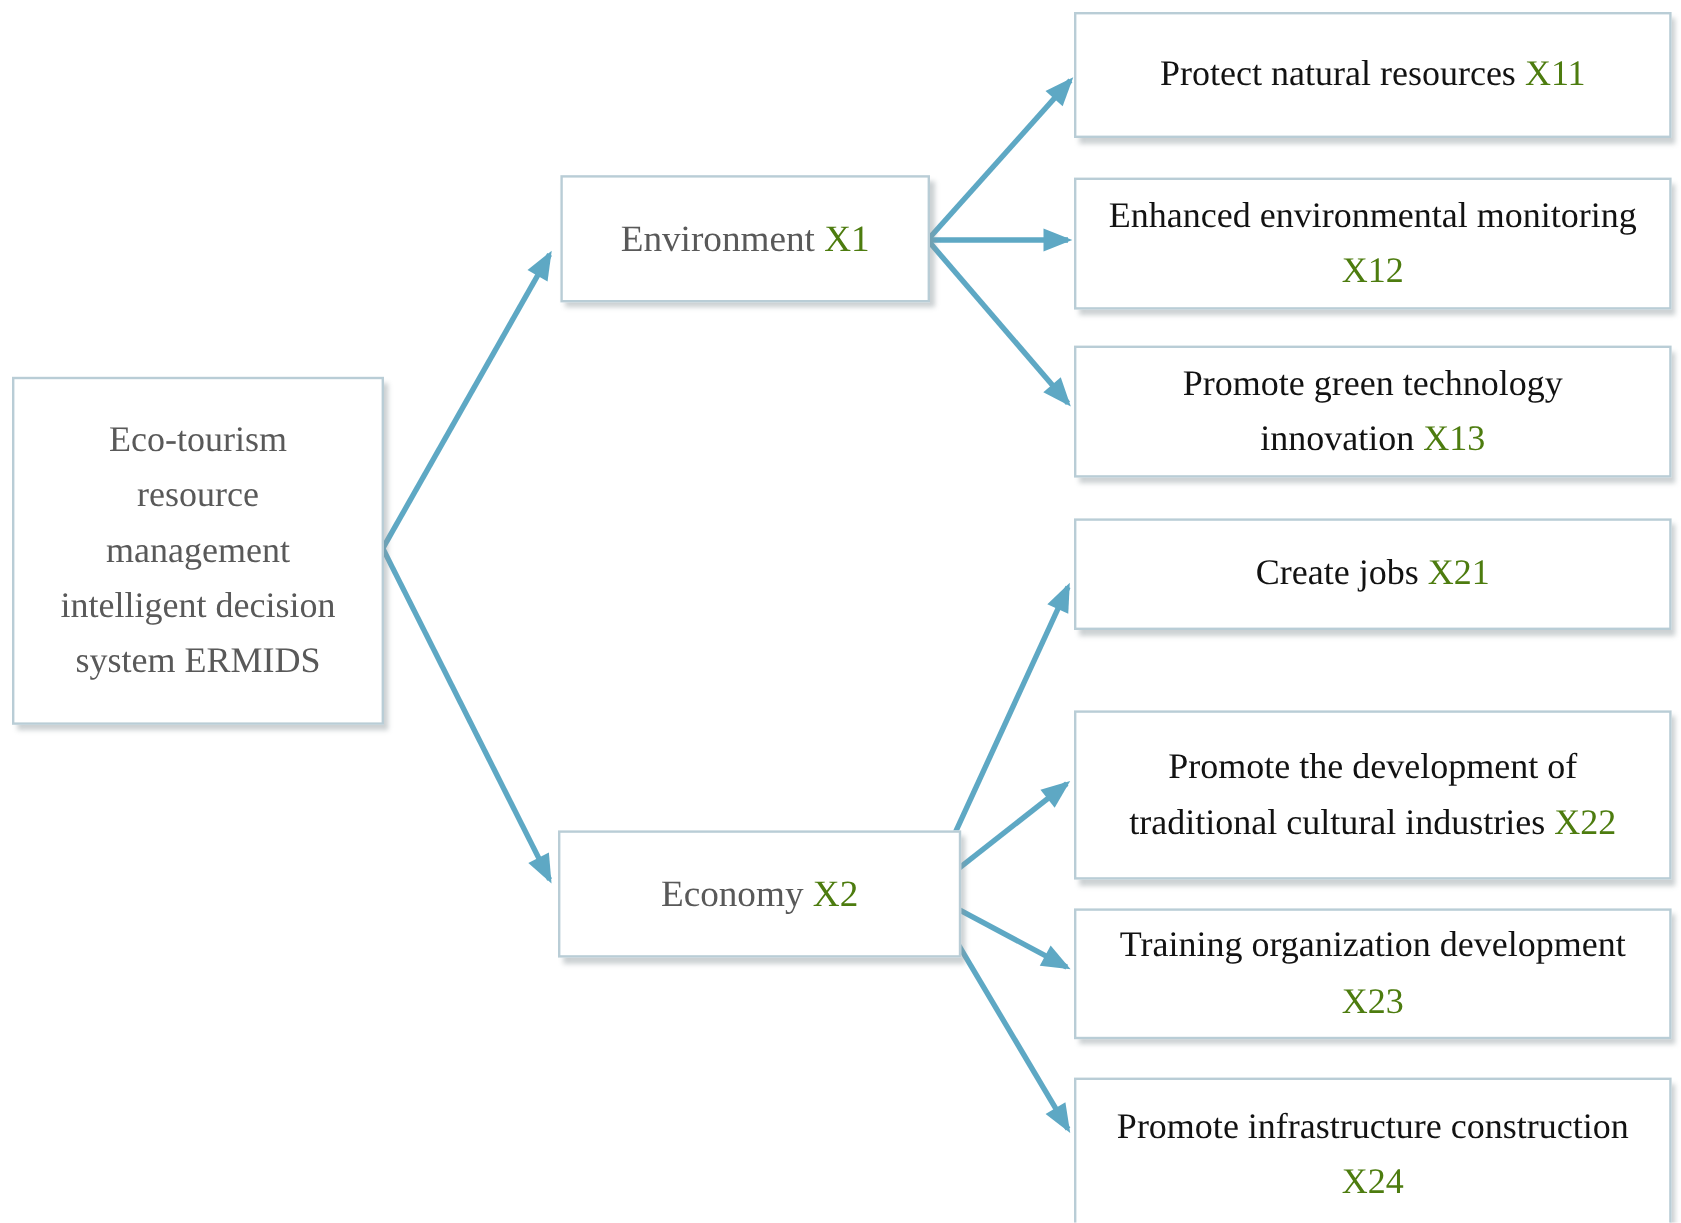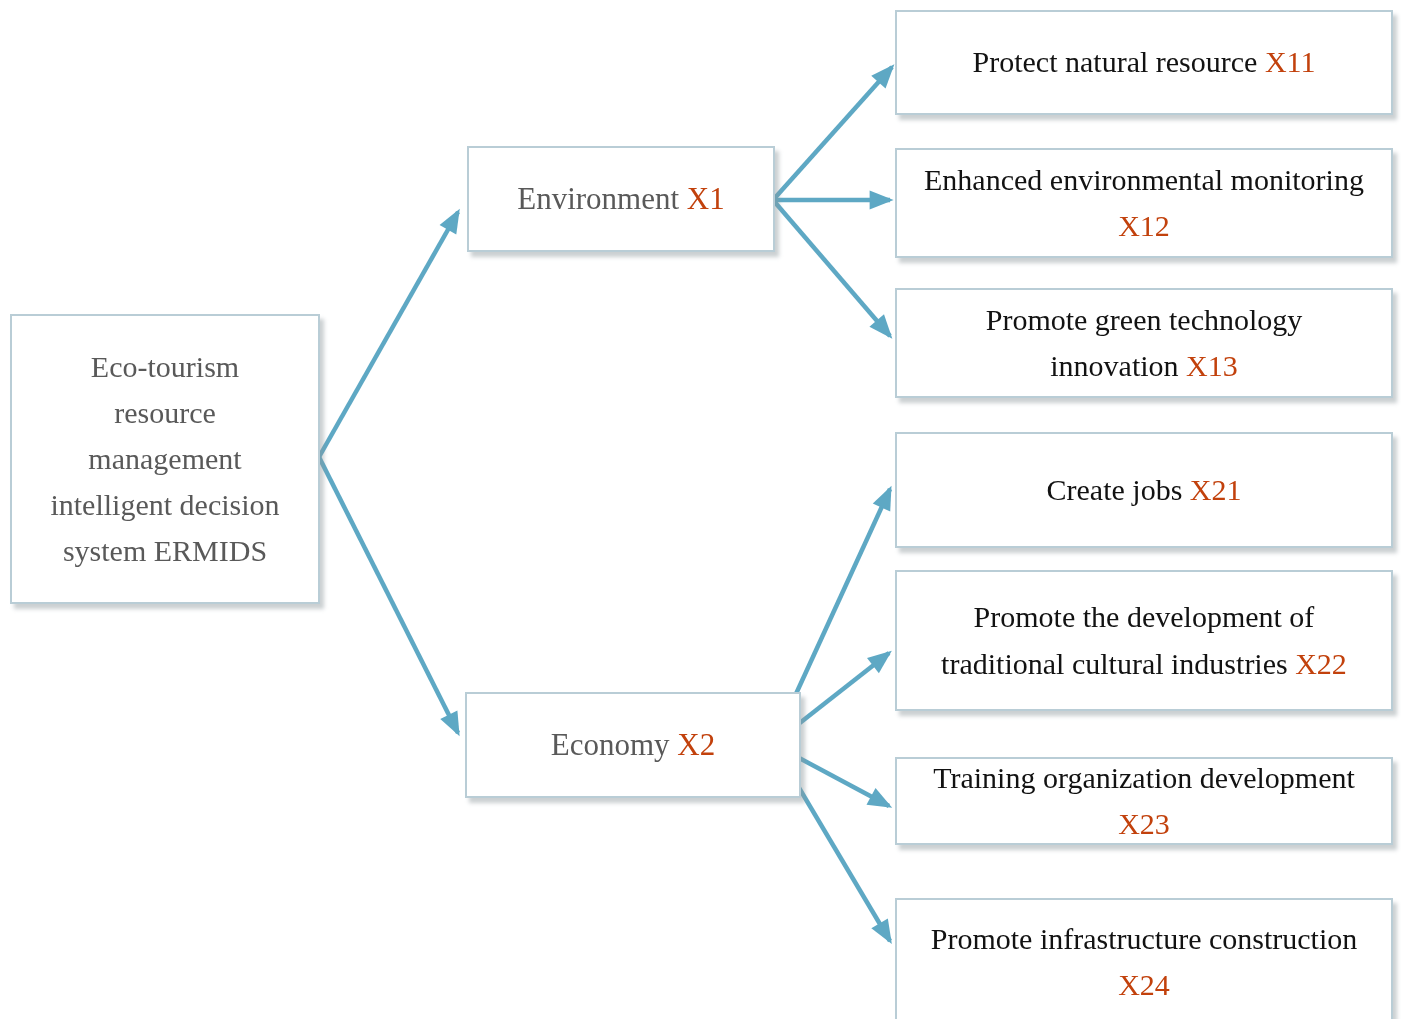--- a/index.html
+++ b/index.html
@@ -50,25 +50,25 @@
   .eco-box { left: 465px; top: 692px; width: 336px; height: 106px; }
   .leaf-box {
     left: 895px; width: 498px;
     font-size: 30px; line-height: 1.55;
     color: #121212;
     padding: 0 27px;
   }
   .leaf-1 { top: 10px;  height: 105px; }
   .leaf-2 { top: 148px; height: 110px; }
   .leaf-3 { top: 288px; height: 110px; justify-content: flex-end; }
-  .leaf-4 { top: 432px; height: 116px; }
-  .leaf-5 { top: 570px; height: 141px; }
-  .leaf-6 { top: 757px; height: 88px; }
+  .leaf-4 { top: 432px; height: 93px; }
+  .leaf-5 { top: 592px; height: 141px; }
+  .leaf-6 { top: 757px; height: 109px; }
   .leaf-7 { top: 898px; height: 128px; }
-  .code { color: #c2410c; }
+  .code { color: #4d7c0f; }
   .root-box .code { color: #595959; }
   .edge {
     stroke: #5ea8c4;
     stroke-width: 4.5;
     fill: none;
   }
 </style>
 </head>
 <body>
 
@@ -107,21 +107,21 @@
 
   <div class="box mid-box eco-box">
     <span class="txt">
       <span>Economy</span>
       <span class="code">X2</span>
     </span>
   </div>
 
   <div class="box leaf-box leaf-1">
     <span class="txt">
-      <span>Protect natural resource</span>
+      <span>Protect natural resources</span>
       <span class="code">X11</span>
     </span>
   </div>
 
   <div class="box leaf-box leaf-2">
     <span class="txt">
       <span>Enhanced environmental monitoring</span>
       <span class="code">X12</span>
     </span>
   </div>

